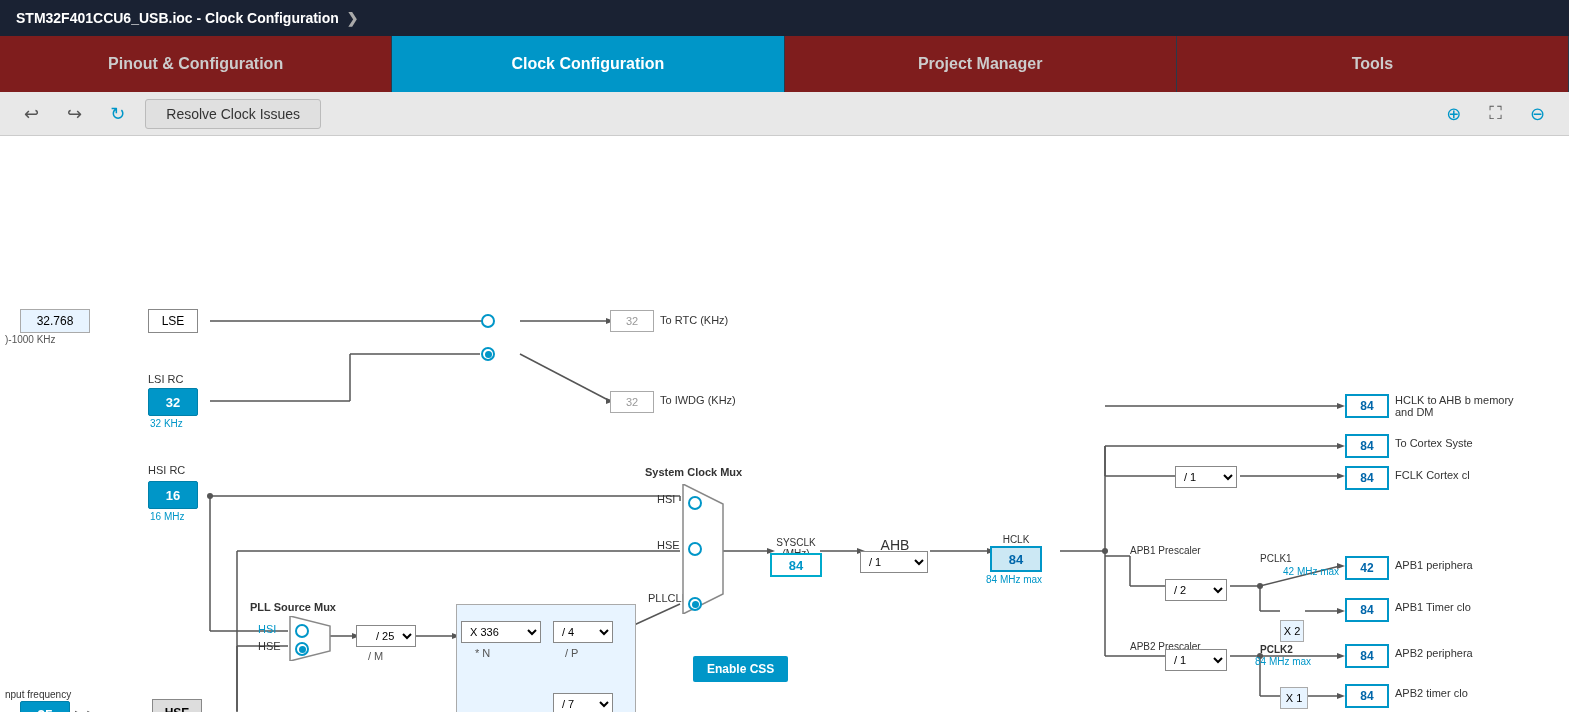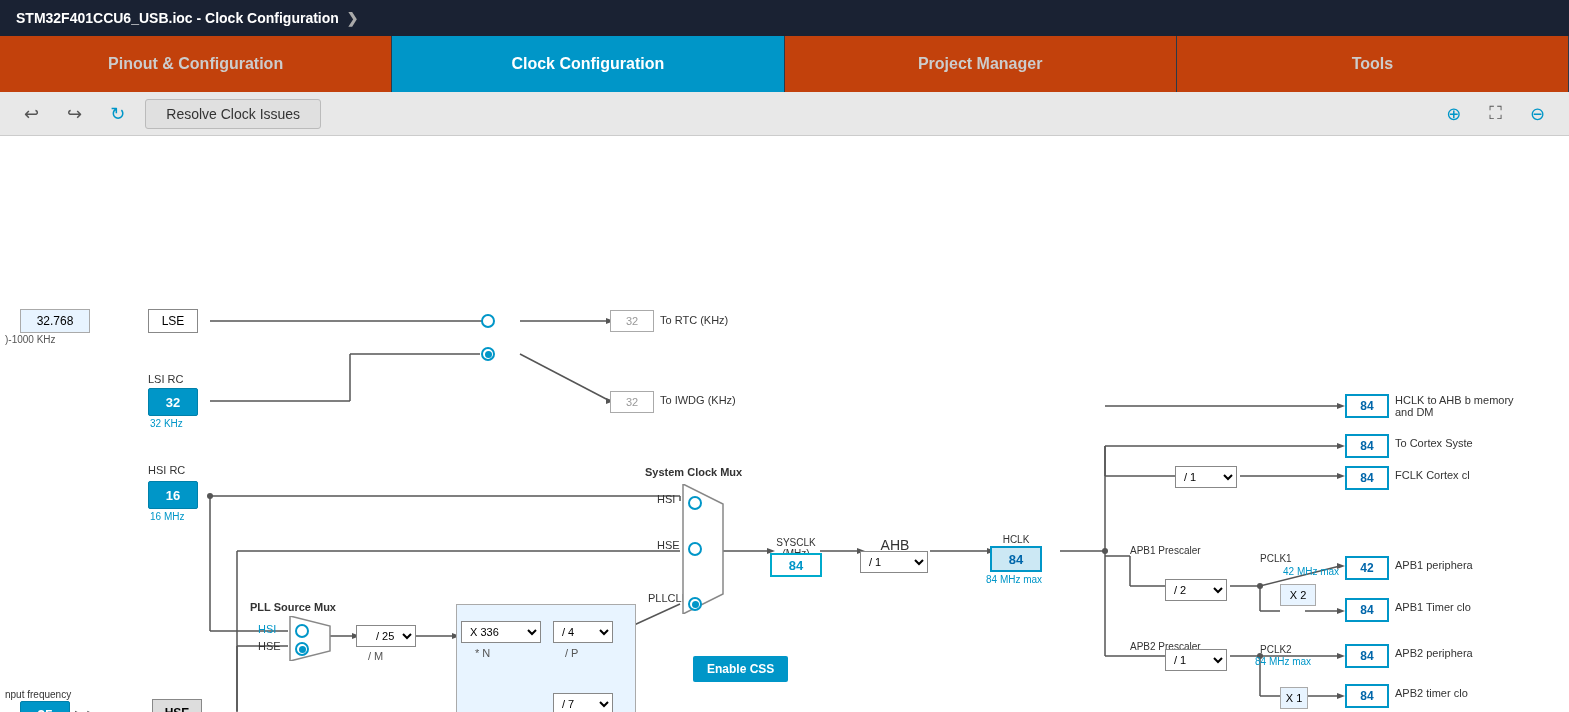--- a/index.html
+++ b/index.html
@@ -15,21 +15,21 @@
       display: flex;
       align-items: center;
       height: 36px;
     }
     .title-bar .chevron { margin-left: 8px; color: #aaa; }
 
     
     .tab-bar {
       display: flex;
       height: 56px;
-      background: #c2410c;
+      background: #7f1d1d;
     }
     .tab {
       flex: 1;
       display: flex;
       align-items: center;
       justify-content: center;
       font-size: 16px;
       font-weight: bold;
       cursor: pointer;
       color: #ccc;
@@ -517,31 +517,31 @@
   <select class="clk-select" style="left:1165px;top:443px;width:62px;">
     <option>/ 2</option>
   </select>
   <div style="position:absolute;left:1260px;top:417px;font-size:10px;color:#333;">
     <span>PCLK1</span>
   </div>
   <div class="clk-label small-blue" style="left:1255px;top:430px;margin-left:28px;">
     <span>42 MHz max</span>
   </div>
 
-  <div class="clk-box" style="left:1280px;top:448px;width:36px;height:22px;font-size:11px;background:#e8f4ff;border:1px solid #aaa;">
+  <div class="clk-box" style="left:1280px;top:484px;width:24px;height:22px;font-size:11px;background:#e8f4ff;border:1px solid #aaa;">
     <span>X 2</span>
   </div>
 
   <div style="position:absolute;left:1130px;top:505px;font-size:10px;color:#333;width:80px;">
     <span>APB2 Prescaler</span>
   </div>
   <select class="clk-select" style="left:1165px;top:513px;width:62px;">
     <option>/ 1</option>
   </select>
-  <div style="position:absolute;left:1260px;top:508px;font-size:10px;color:#333;">
+  <div style="position:absolute;left:1260px;top:508px;font-size:10px;color:#333;font-weight:bold;">
     <span>PCLK2</span>
   </div>
   <div class="clk-label small-blue" style="left:1255px;top:520px;">
     <span>84 MHz max</span>
   </div>
 
   <div class="clk-box" style="left:1280px;top:551px;width:28px;height:22px;font-size:11px;background:#e8f4ff;border:1px solid #aaa;">
     <span>X 1</span>
   </div>
 

